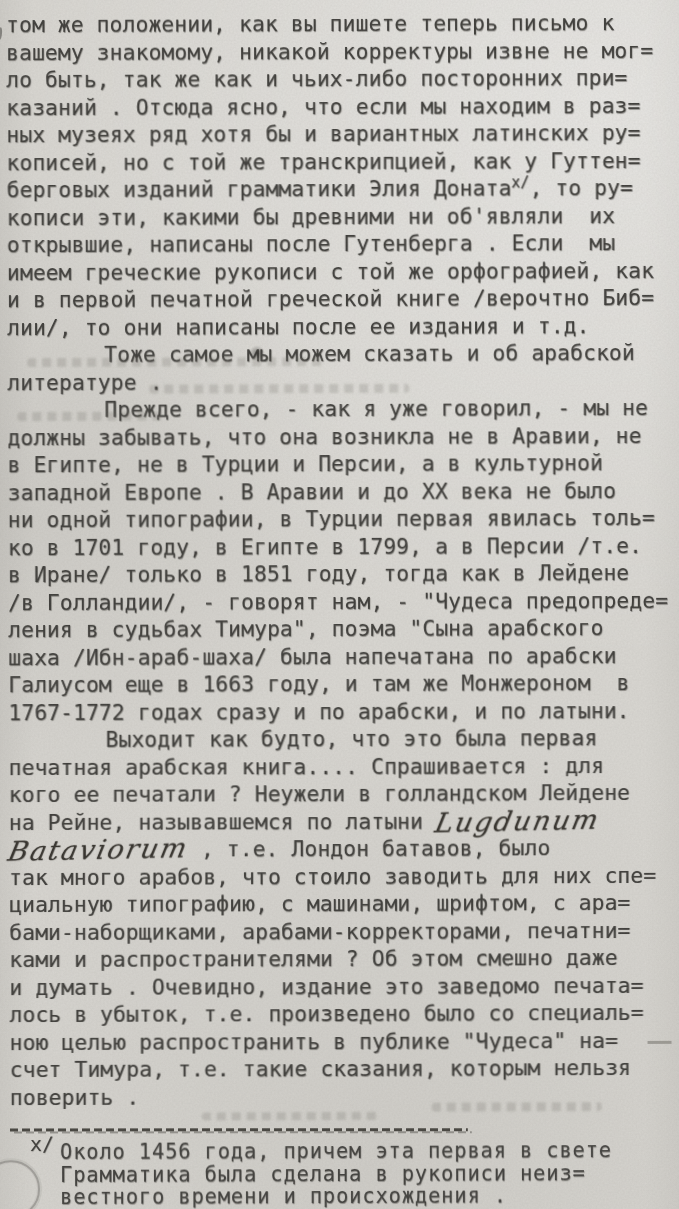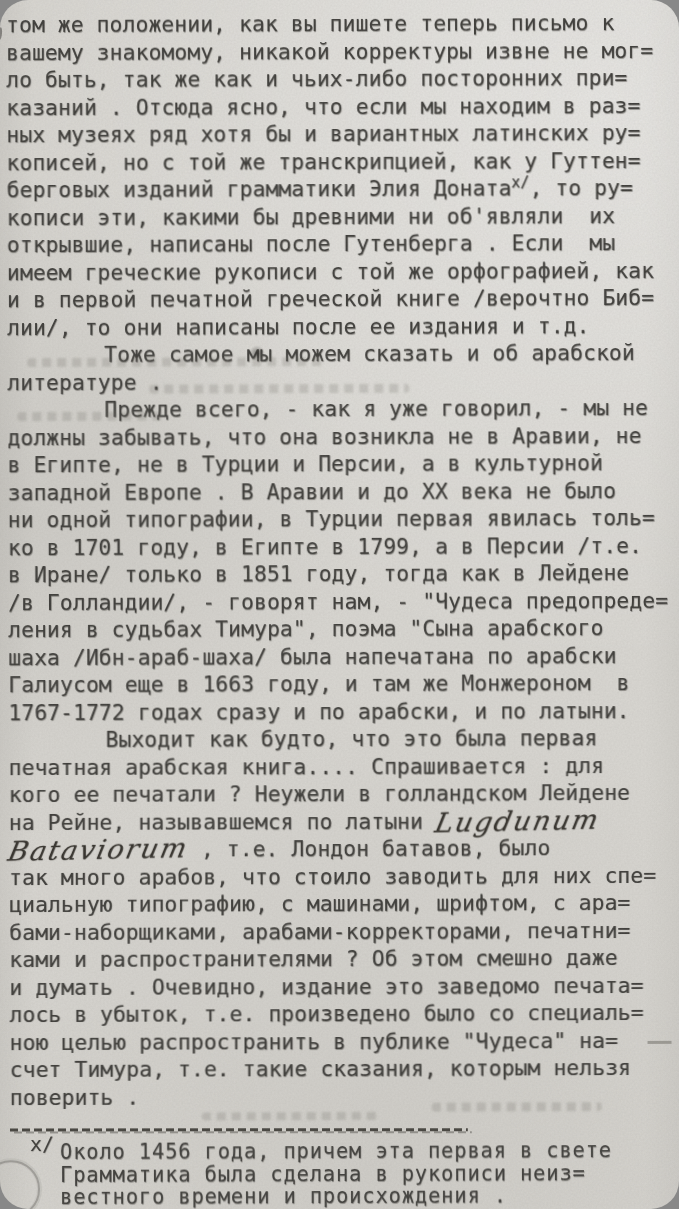--- a/index.html
+++ b/index.html
@@ -6,21 +6,20 @@
   .sheet{
     position:relative;width:679px;height:1209px;overflow:hidden;
     background:
       radial-gradient(circle at 88% 8%, rgba(255,255,255,0.38), rgba(255,255,255,0) 45%),
       radial-gradient(circle at 4% 42%, rgba(125,123,117,0.12), rgba(0,0,0,0) 35%),
       radial-gradient(circle at 55% 97%, rgba(135,133,127,0.12), rgba(0,0,0,0) 40%),
       linear-gradient(90deg, rgba(140,138,132,0.14), rgba(0,0,0,0) 5%, rgba(0,0,0,0) 95%, rgba(140,138,132,0.10)),
       #d9d7d2;
     font-family:"DejaVu Sans Mono","Liberation Mono",monospace;
     color:#3f3e3b;
-    border-radius:28px;
   }
   .content{position:absolute;inset:0;transform:rotate(-0.2deg);}
   .typed{
     position:absolute;left:8px;top:10px;
     font-size:21.5px;line-height:27.5px;
     text-shadow:0.5px 0.5px 0.7px rgba(58,56,52,0.48);
     filter:blur(0.28px) contrast(1.04);
   }
   .ln{height:27.5px;white-space:pre;}
   .ind{padding-left:97px;}

